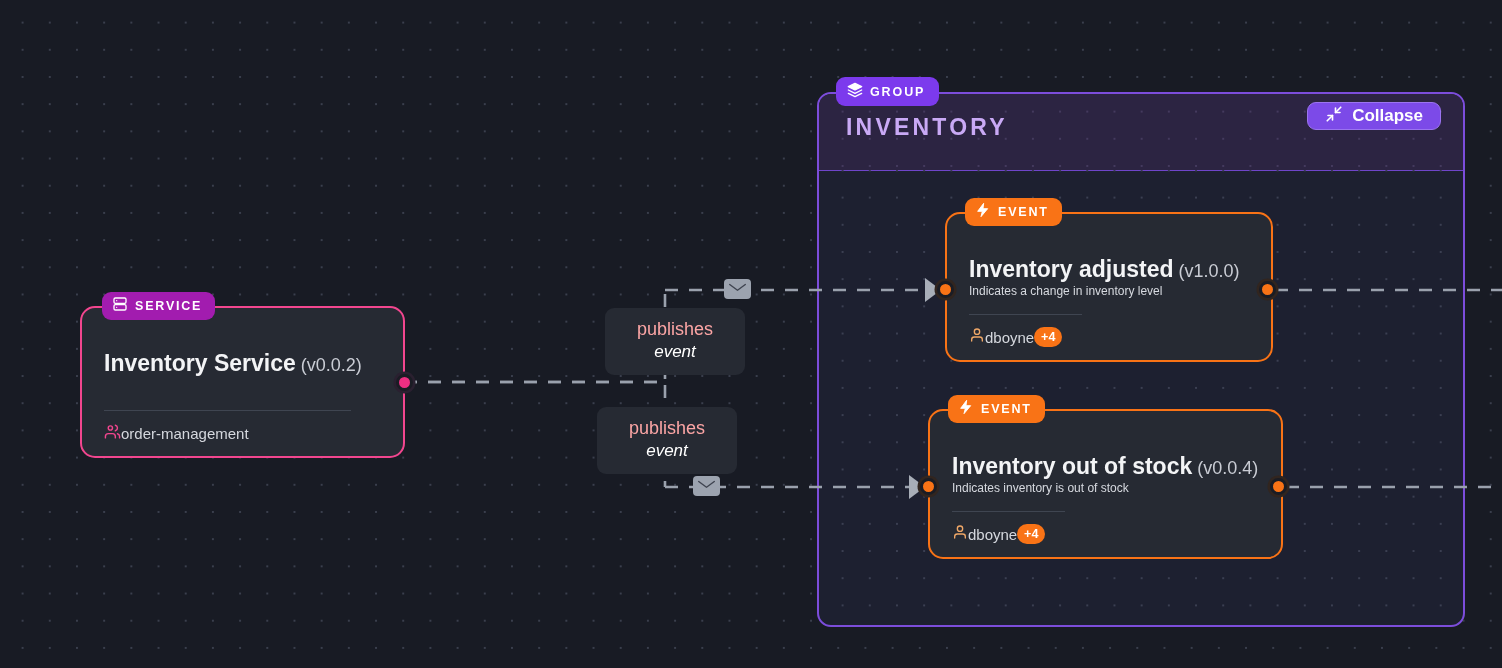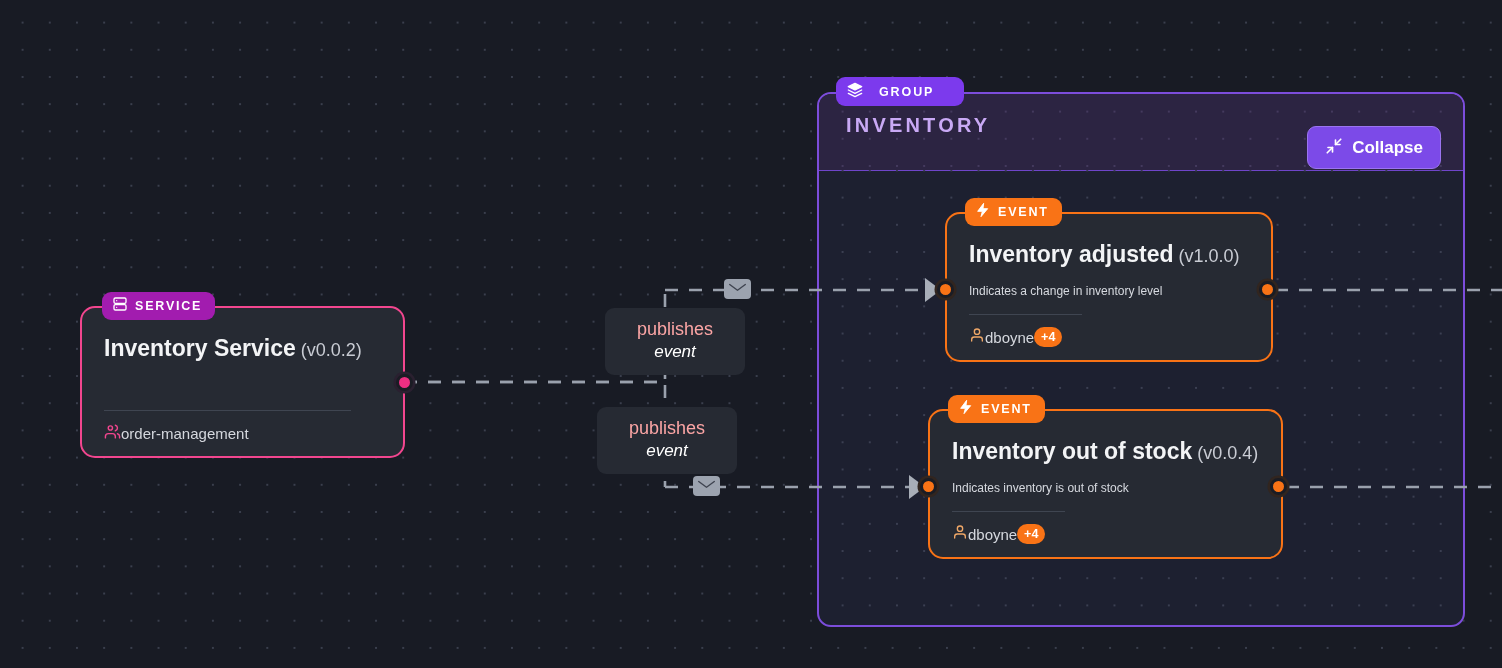--- a/index.html
+++ b/index.html
@@ -57,51 +57,51 @@
     left: 0; top: 76px; right: 0; bottom: 0;
     border-radius: 0 0 12px 12px;
     background-image: radial-gradient(circle, #3b3f52 1.1px, transparent 1.2px);
     background-size: 27.2px 27.2px;
     background-position: 10px 14px;
   }
   #group-title {
     position: absolute;
     left: 27px;
     top: 20px;
-    font-size: 20px;
+    font-size: 23px;
     font-weight: 700;
     letter-spacing: 3.2px;
     color: #c9a9f5;
   }
   
   #group-badge {
     position: absolute;
     left: 17px;
     top: -17px;
     height: 29px;
     display: flex;
     align-items: center;
-    gap: 16px;
-    padding: 0 30px 0 11px;
+    gap: 7px;
+    padding: 0 14px 0 11px;
     background: #7c3aed;
     border-radius: 9px;
     z-index: 6;
   }
   #group-badge .badge-label {
     font-size: 12.5px;
     font-weight: 700;
     letter-spacing: 1.9px;
     color: #ffffff;
   }
   
   #collapse-button {
     position: absolute;
     right: 22px;
-    top: 32px;
-    height: 43px;
+    top: 8px;
+    height: 28px;
     display: flex;
     align-items: center;
     gap: 9px;
     padding: 0 17px;
     background: #7c4ae8;
     border: 1.5px solid #9b74f0;
     border-radius: 9px;
     cursor: pointer;
     box-sizing: border-box;
   }
@@ -143,21 +143,21 @@
   .node-badge.event-badge { background: #f97316; }
   .node-badge .badge-label {
     font-size: 12.5px;
     font-weight: 700;
     letter-spacing: 1.8px;
     color: #ffffff;
   }
   .node-title {
     position: absolute;
     left: 22px;
-    top: 27px;
+    top: 42px;
     right: 18px;
     color: #f3f4f6;
     font-size: 23px;
     font-weight: 700;
     white-space: nowrap;
   }
   .node-title .version {
     font-size: 18px;
     font-weight: 400;
     color: #c9ccd4;

